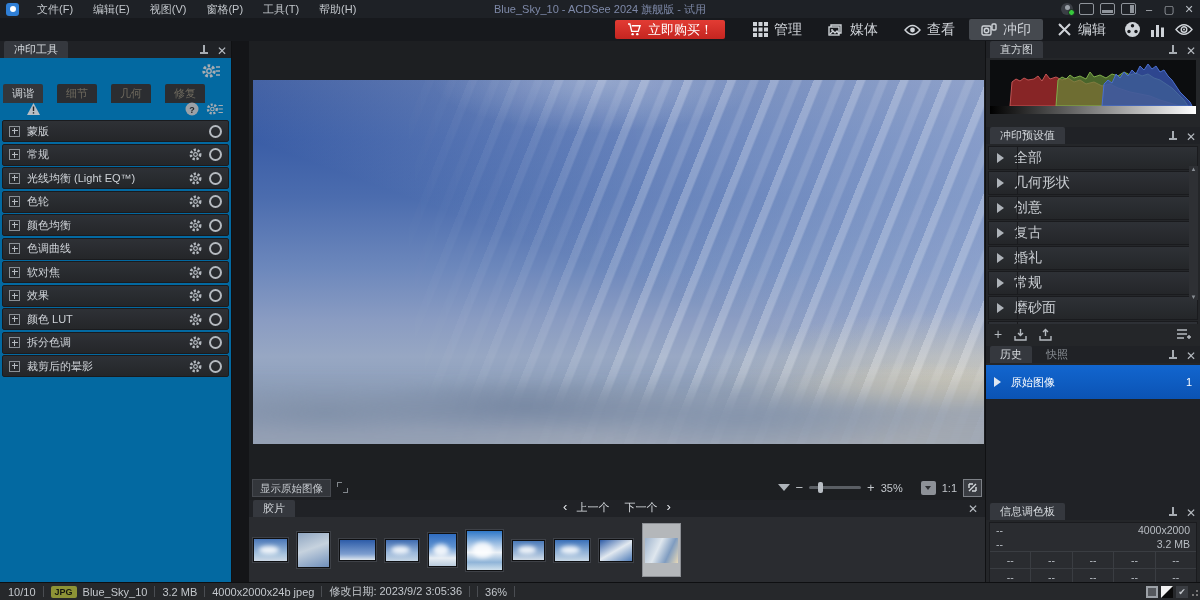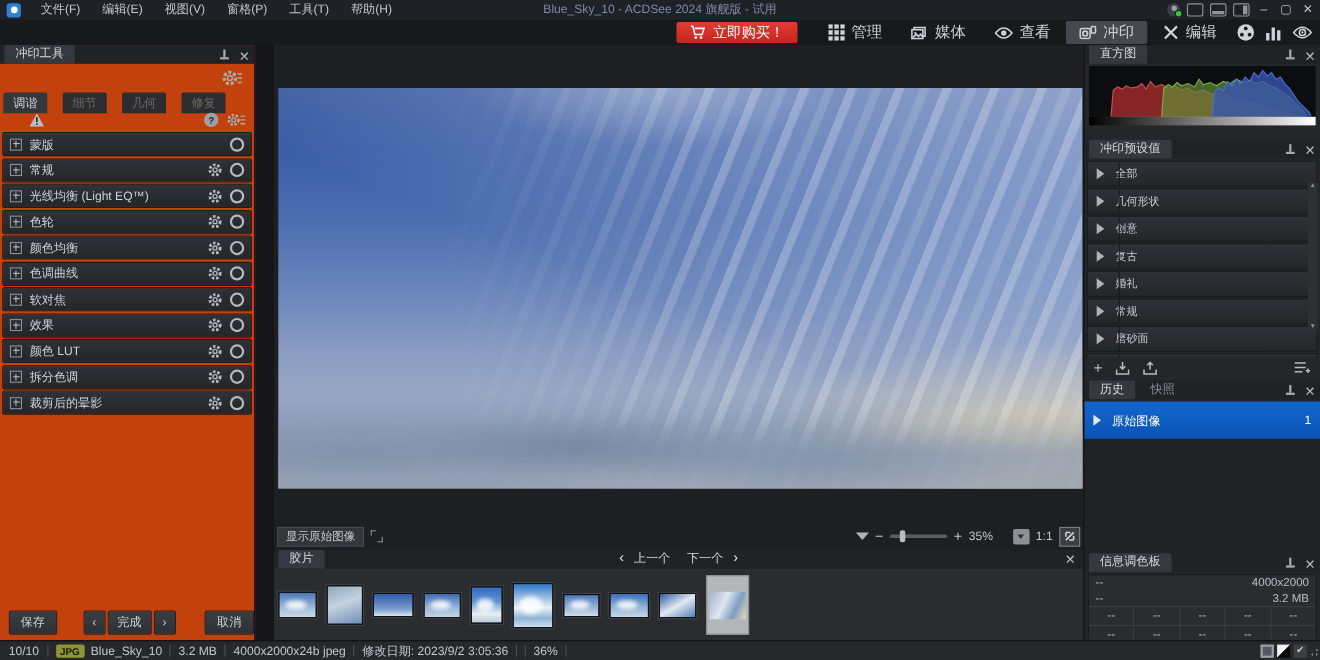--- a/index.html
+++ b/index.html
@@ -35,21 +35,21 @@
   .panel-head{height:17px;background:#202226;display:flex;align-items:flex-end;position:relative;}
   .panel-tab{background:#35383e;color:#d6dade;font-size:11px;padding:2px 10px 2px 10px;margin-left:4px;border-radius:2px 2px 0 0;line-height:13px;}
   .panel-tab.inactive{background:transparent;color:#8b9096;}
   .head-icons{position:absolute;right:4px;bottom:2px;display:flex;gap:9px;align-items:center;}
   .pinico{width:8px;height:11px;position:relative;}
   .pinico::before{content:"";position:absolute;left:3px;top:0;width:2px;height:7px;background:#a7acb2;}
   .pinico::after{content:"";position:absolute;left:0;top:7px;width:8px;height:2px;background:#a7acb2;}
   .xico{color:#b7bcc2;font-size:12px;line-height:10px;font-weight:bold;}
 
   
-  #left-panel{position:absolute;left:0;top:41px;width:232px;bottom:17px;background:#c2410c;border-right:1px solid #101113;box-sizing:border-box;}
+  #left-panel{position:absolute;left:0;top:41px;width:232px;bottom:17px;background:#0369a1;border-right:1px solid #101113;box-sizing:border-box;}
   #lp-gear-row{position:absolute;right:10px;top:21px;}
   .tabs-row{position:absolute;left:3px;top:43px;display:flex;gap:14px;}
   .sub-tab{background:#33363b;color:#d2d6da;padding:2px 9px;font-size:11px;border-radius:2px 2px 0 0;}
   .sub-tab.dis{background:#2b2d31;color:#6f6a5e;}
   .warn-row{position:absolute;left:0;top:60px;width:100%;height:18px;}
   .tool-list{position:absolute;left:2px;right:2px;top:79px;}
   .tool-row{height:20px;margin-bottom:1.5px;background:linear-gradient(#2e3136,#242629);border:1px solid #1a1b1e;border-radius:2px;display:flex;align-items:center;position:relative;cursor:pointer;}
   .plusbox{width:9px;height:9px;border:1px solid #8b9096;margin:0 7px 0 6px;position:relative;flex:none;}
   .plusbox::before{content:"";position:absolute;left:1.5px;top:3.5px;width:6px;height:1px;background:#b5bac0;}
   .plusbox::after{content:"";position:absolute;left:3.5px;top:1.5px;width:1px;height:6px;background:#b5bac0;}
@@ -119,21 +119,21 @@
   .cloudblob::after{content:"";position:absolute;left:15%;top:30%;width:60%;height:40%;border-radius:50%;background:rgba(255,255,255,.85);filter:blur(2px);}
 
   
   #right-panel{position:absolute;right:0;top:41px;width:215px;bottom:17px;background:#242629;border-left:1px solid #101113;box-sizing:border-box;}
   .rp-section{position:relative;}
   #histo-body{margin:2px 4px 0 4px;background:#0c0d0f;height:46px;position:relative;}
   #histo-grad{margin:0 4px;height:8px;background:linear-gradient(to right,#000,#fff);}
   .preset-list{margin-top:2px;}
   .preset-row{height:22px;margin:0 2px 1px 2px;background:linear-gradient(#2e3136,#242629);border:1px solid #1a1b1e;display:flex;align-items:center;cursor:pointer;position:relative;}
   .tri-right{width:0;height:0;border-top:5px solid transparent;border-bottom:5px solid transparent;border-left:7px solid #aeb3b9;margin:0 10px 0 8px;flex:none;}
-  .preset-label{font-size:10px;color:#c9cdd2;}
+  .preset-label{font-size:14px;color:#c9cdd2;}
   .pr-sep{position:absolute;left:28px;top:0;bottom:0;width:1px;background:#1a1b1e;}
   #preset-scroll{position:absolute;right:2px;top:20px;width:9px;bottom:24px;background:#2e3034;}
   #preset-scroll::before{content:"▲";position:absolute;top:0;left:0;width:9px;text-align:center;font-size:6px;color:#8a8f95;}
   #preset-scroll::after{content:"▼";position:absolute;bottom:0;left:0;width:9px;text-align:center;font-size:6px;color:#8a8f95;}
   #preset-foot{height:20px;display:flex;align-items:center;gap:12px;padding-left:8px;position:relative;}
   .ficon{color:#b5bac0;font-size:14px;line-height:14px;cursor:pointer;}
   #hist-row-sel{height:34px;margin:2px 0 0 0;background:linear-gradient(#1266cf,#0b53b4);display:flex;align-items:center;color:#fff;cursor:pointer;}
   #hist-row-sel .tri-right{border-left-color:#dfe7f2;}
   #hist-count{position:absolute;right:8px;color:#fff;font-size:11px;}
   #info-grid{margin:2px 3px 0 3px;border:1px solid #1a1b1e;background:#2a2c30;font-size:10.5px;color:#b9bec4;}
@@ -414,27 +414,20 @@
       <div class="plusbox"></div>
       <span class="tool-label">裁剪后的晕影</span>
       <div class="row-icons">
           <svg width="13" height="13" viewBox="0 0 14 14">
             <circle cx="7" cy="7" r="5" fill="none" stroke="#b5bac0" stroke-width="2.8" stroke-dasharray="2.4 1.8"></circle>
             <circle cx="7" cy="7" r="2" fill="none" stroke="#b5bac0" stroke-width="1.3"></circle>
           </svg>
           <div class="ringo"></div>
         </div>
     </div>
-  </div>
-  <div id="lp-buttons">
-    <div class="lp-btn" style="width:46px;margin-left:8px;">保存</div>
-    <div class="lp-btn nav-sm" style="margin-left:24px;">‹</div>
-    <div class="lp-btn" style="width:42px;margin-left:2px;">完成</div>
-    <div class="lp-btn nav-sm" style="margin-left:2px;">›</div>
-    <div class="lp-btn" style="width:48px;margin-left:26px;">取消</div>
   </div>
 </div>
 
 <div id="viewer">
   <div id="sky"></div>
   <div id="under-bar">
     <div id="show-orig">显示原始图像</div>
     <div class="expando"></div>
     <div id="zoomctl">
       <div class="tri-down"></div>

